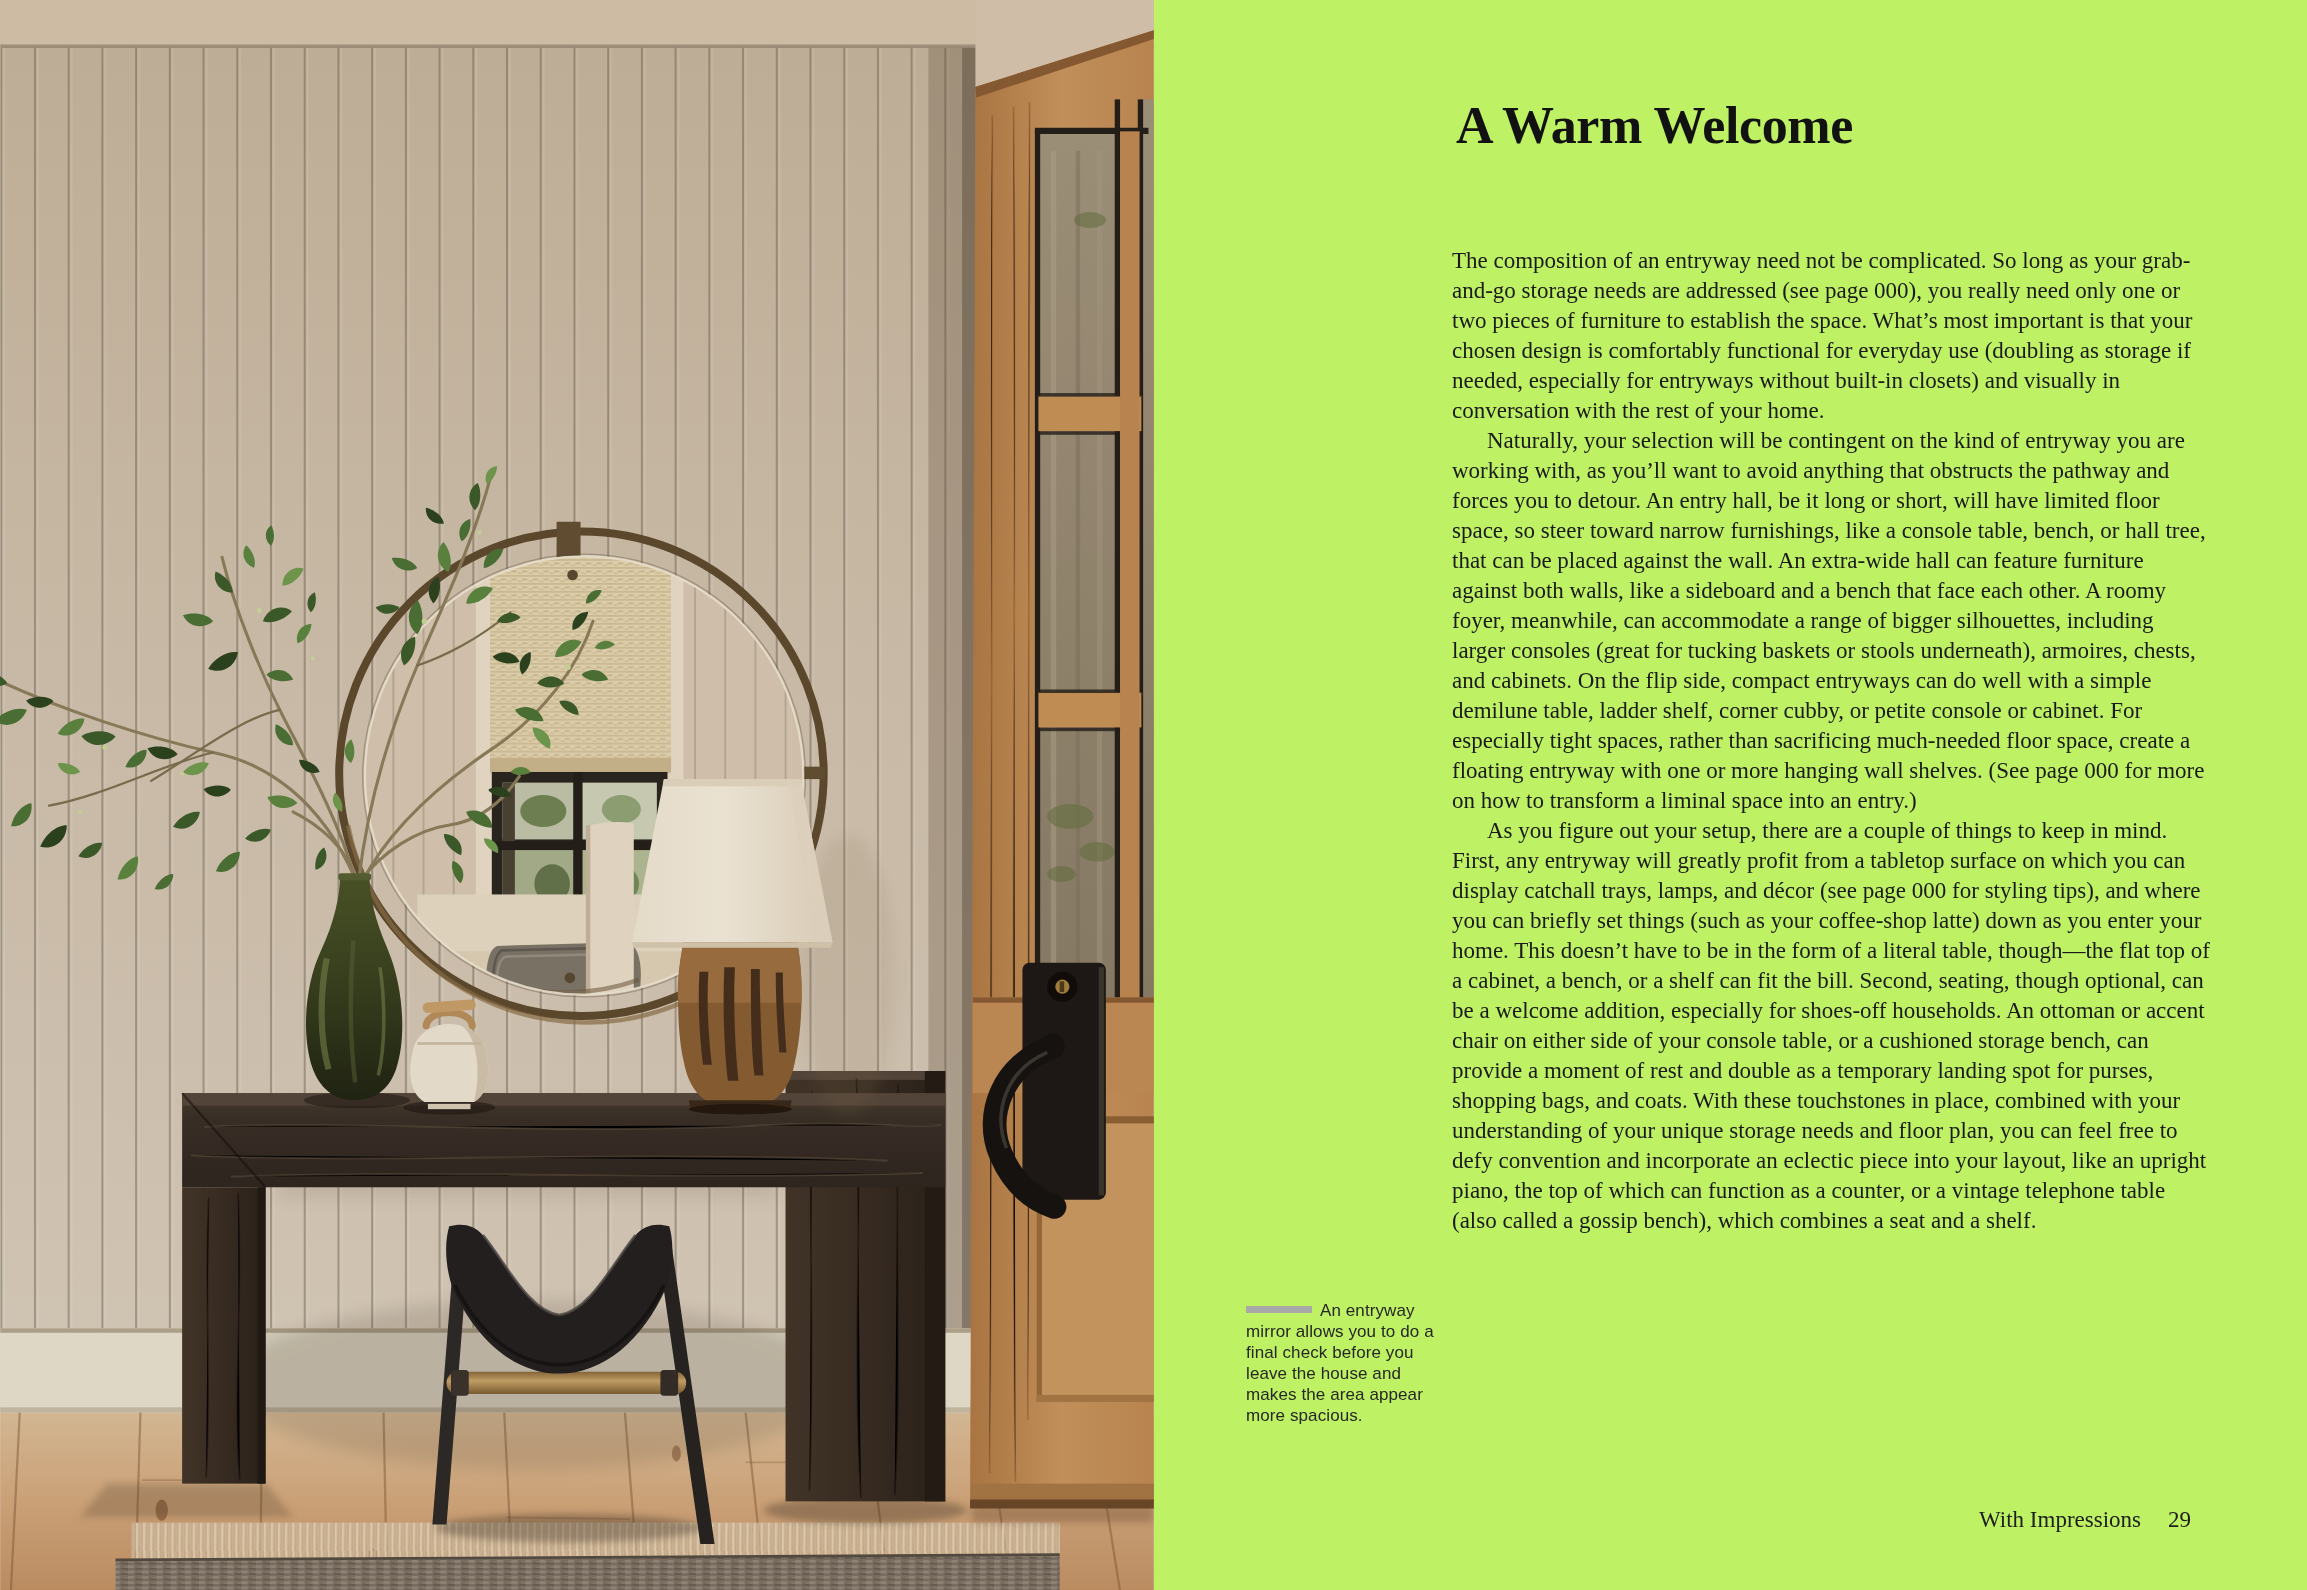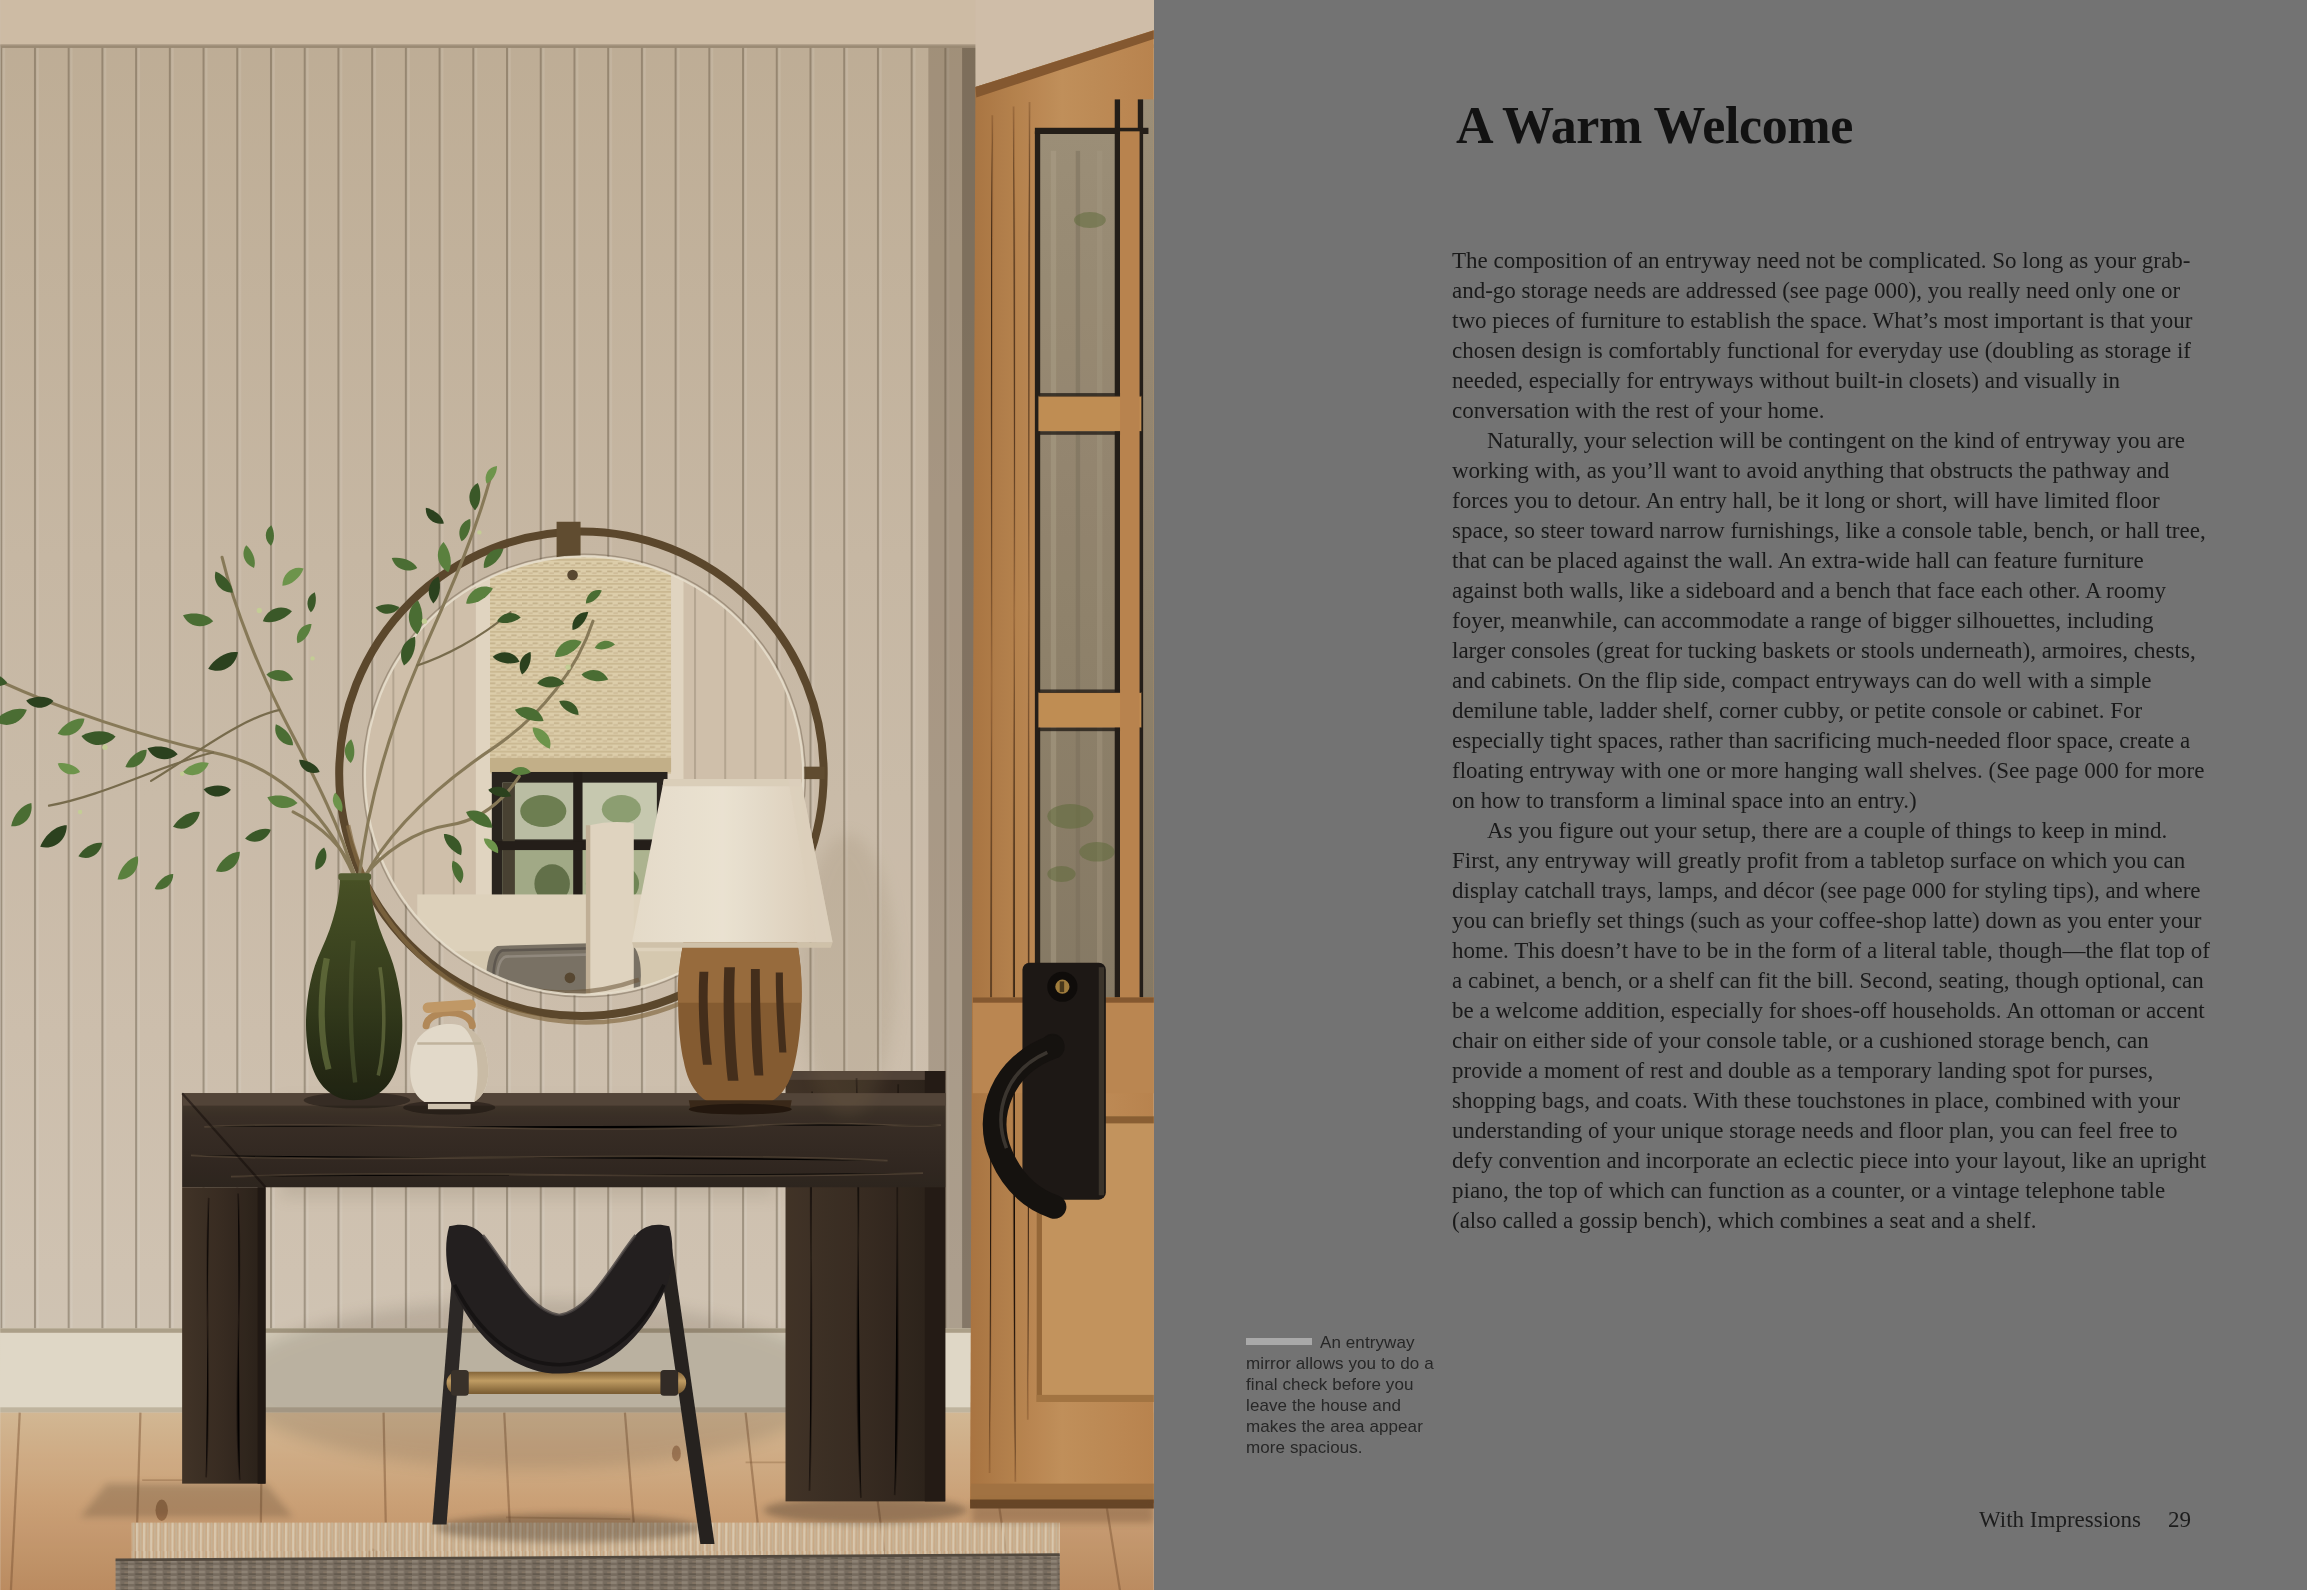--- a/index.html
+++ b/index.html
@@ -1,27 +1,27 @@
 <!DOCTYPE html>
 <html style="font-size:14px"><head>
 <meta charset="utf-8">
 <style>
   html,body{margin:0;padding:0;background:#ffffff;}
   .spread{position:relative;width:2307px;height:1591px;background:#ffffff;overflow:hidden;
           font-family:"Liberation Serif", serif;color:#161616;}
   .photo{position:absolute;left:0;top:0;width:1154px;height:1591px;margin:0;}
   .photo svg{display:block;}
-  .page-right{position:absolute;left:1154px;top:0;width:1154px;height:1591px;background:#737373;}
+  .page-right{position:absolute;left:1154px;top:0;width:1154px;height:1591px;background:#bef264;}
   .title{position:absolute;left:302px;top:96px;margin:0;font-family:"Liberation Serif",serif;
          font-weight:700;font-size:52px;letter-spacing:-0.4px;color:#121212;white-space:nowrap;}
   .bodycol{position:absolute;left:298px;top:224px;width:760px;font-size:23px;line-height:30px;
            color:#1a1a1a;text-align:left;margin-top:22px;}
   .bodycol p{margin:0;}
   .bodycol p.indent{text-indent:35px;}
-  .caption{position:absolute;left:92px;top:1332px;width:199px;font-family:"Liberation Sans",sans-serif;
+  .caption{position:absolute;left:92px;top:1300px;width:199px;font-family:"Liberation Sans",sans-serif;
            font-size:17px;line-height:21px;color:#272727;letter-spacing:0.1px;}
   .caption .dash{display:inline-block;width:66px;height:7px;background:#a9a9a9;margin-right:8px;
                  vertical-align:3.5px;}
   .footer{position:absolute;right:117px;top:1507px;font-family:"Liberation Serif",serif;font-size:23px;
           color:#1d1d1d;display:flex;gap:27px;align-items:baseline;}
 </style>
 </head>
 <body>
 
 <div class="spread">

